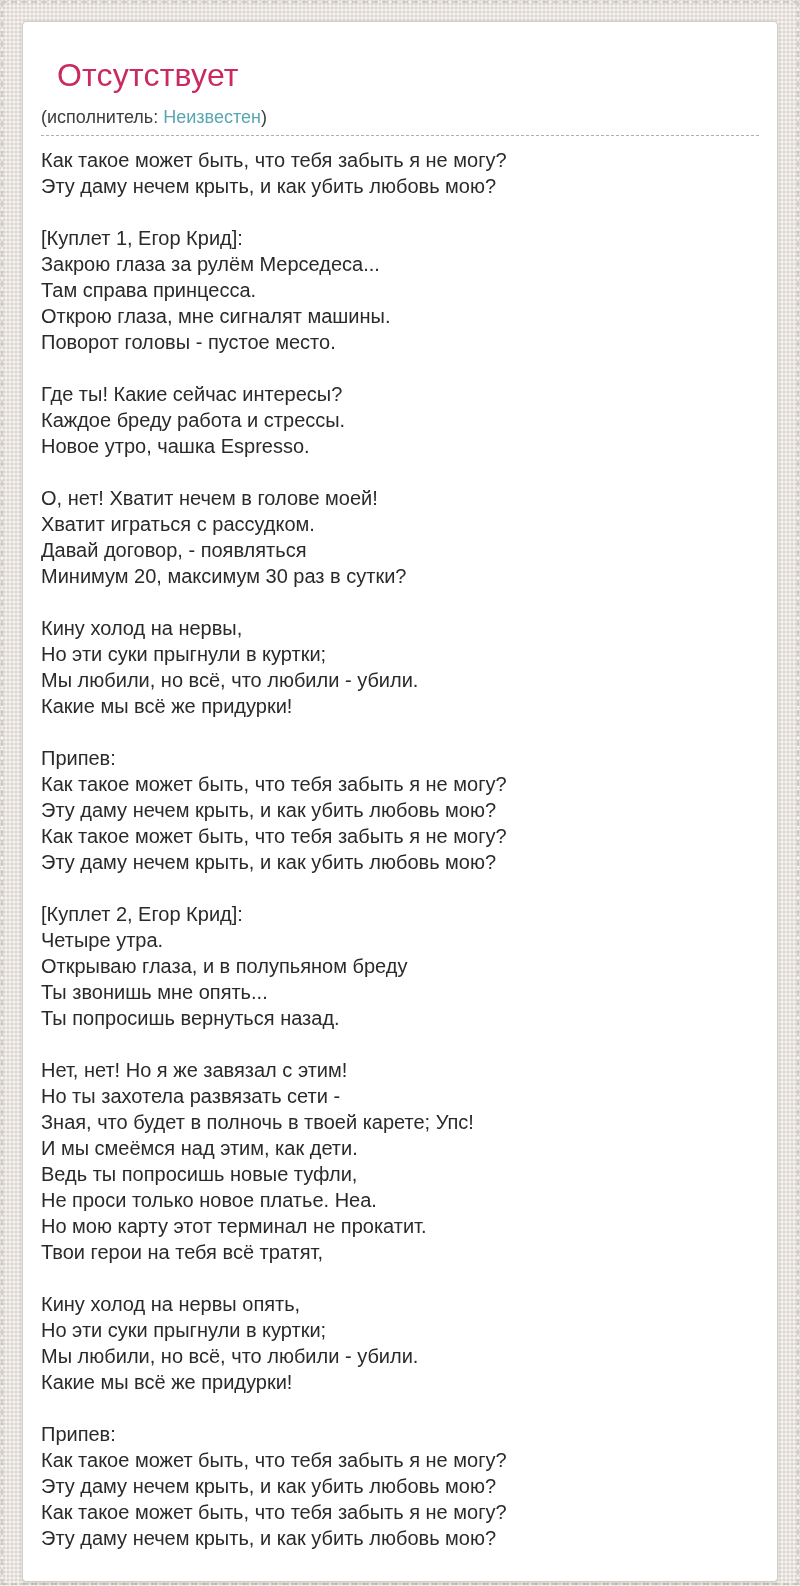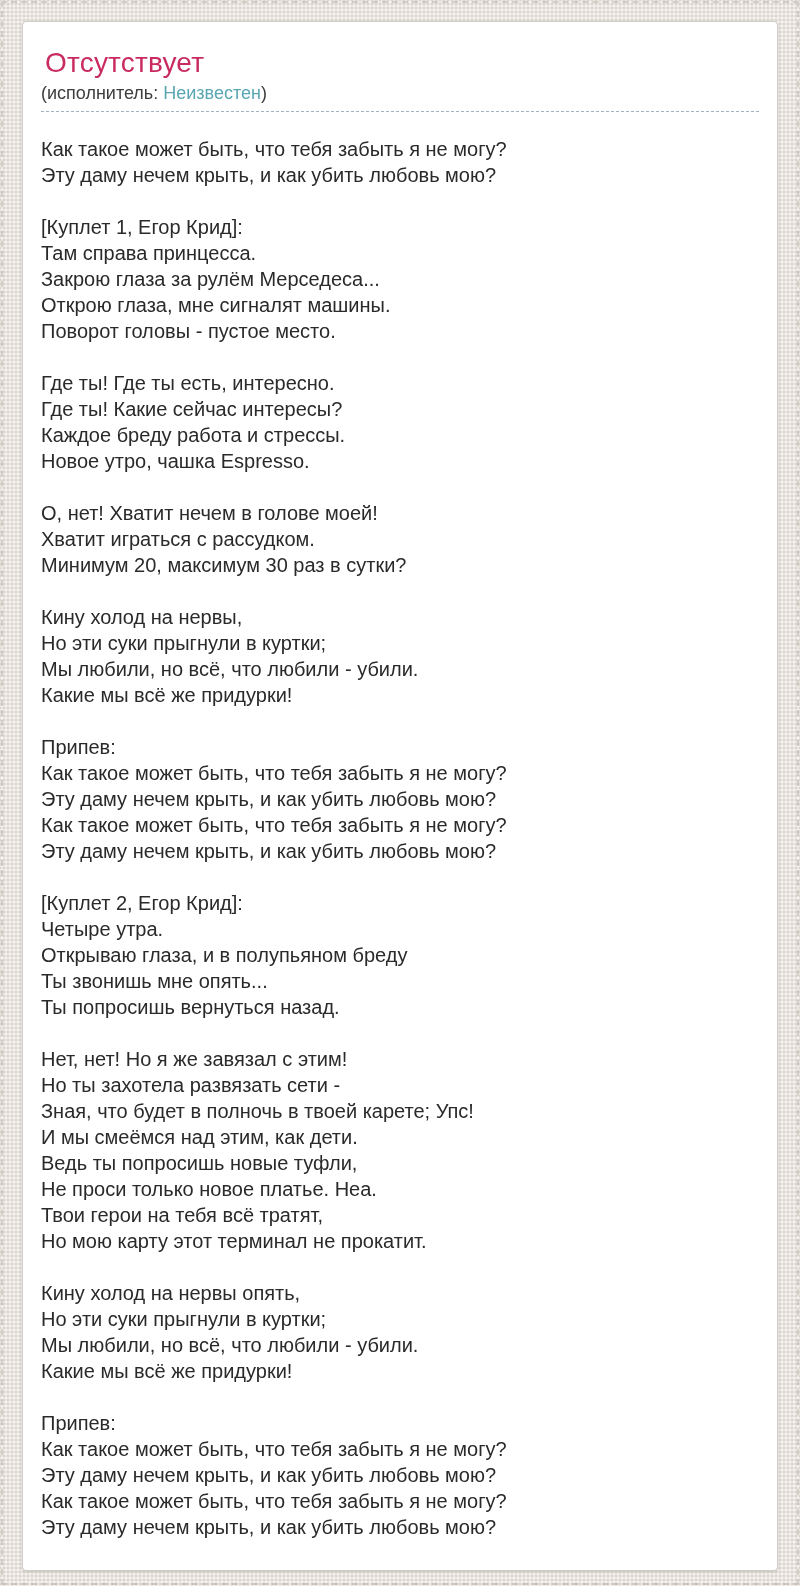--- a/index.html
+++ b/index.html
@@ -31,41 +31,41 @@
   }
   .card{
     position:absolute;left:22px;top:21px;width:756px;
     background:var(--card_bg);
     border:1px solid var(--card_border);
     border-radius:4px;
     box-shadow:0 1px 3px rgba(0,0,0,.12);
     padding:22px 18px 30px 18px;
   }
   h1.title{
-    margin:4px;
-    font-size:28px;line-height:30px;font-weight:400;
+    margin:16px;
+    font-size:32px;line-height:30px;font-weight:400;
     color:var(--title_accent);
     letter-spacing:.2px;
   }
   .header{
     border-bottom:1px dashed var(--separator);
     padding-bottom:7px;
   }
   .artist-line{
     margin:3px 0 0 0;
     font-size:18px;line-height:22px;
     color:var(--header_text);
   }
   .artist-line a{
     color:var(--artist_link);
     text-decoration:none;
     cursor:pointer;
   }
   .lyrics{
-    margin-top:24px;
+    margin-top:11px;
     font-size:20px;line-height:26px;
     color:var(--text);
   }
   .stanza + .stanza{margin-top:26px;}
   .line{min-height:26px;white-space:pre;}
 </style>
 </head>
 <body>
 
 <div class="stitch"></div>
@@ -75,34 +75,34 @@
     <h1 class="title">Отсутствует</h1>
     <p class="artist-line"><span>(исполнитель: </span><a>Неизвестен</a><span>)</span></p>
   </div>
   <div class="lyrics">
       <div class="stanza">
         <div class="line">Как такое может быть, что тебя забыть я не могу?</div>
         <div class="line">Эту даму нечем крыть, и как убить любовь мою?</div>
       </div>
       <div class="stanza">
         <div class="line">[Куплет 1, Егор Крид]:</div>
+        <div class="line">Закрою глаза за рулём Мерседеса...</div>
         <div class="line">Там справа принцесса.</div>
-        <div class="line">Закрою глаза за рулём Мерседеса...</div>
         <div class="line">Открою глаза, мне сигналят машины.</div>
         <div class="line">Поворот головы - пустое место.</div>
       </div>
       <div class="stanza">
-        <div class="line">Где ты! Где ты есть, интересно.</div>
         <div class="line">Где ты! Какие сейчас интересы?</div>
         <div class="line">Каждое бреду работа и стрессы.</div>
         <div class="line">Новое утро, чашка Espresso.</div>
       </div>
       <div class="stanza">
         <div class="line">О, нет! Хватит нечем в голове моей!</div>
         <div class="line">Хватит играться с рассудком.</div>
+        <div class="line">Давай договор, - появляться</div>
         <div class="line">Минимум 20, максимум 30 раз в сутки?</div>
       </div>
       <div class="stanza">
         <div class="line">Кину холод на нервы,</div>
         <div class="line">Но эти суки прыгнули в куртки;</div>
         <div class="line">Мы любили, но всё, что любили - убили.</div>
         <div class="line">Какие мы всё же придурки!</div>
       </div>
       <div class="stanza">
         <div class="line">Припев:</div>
@@ -118,22 +118,22 @@
         <div class="line">Ты звонишь мне опять...</div>
         <div class="line">Ты попросишь вернуться назад.</div>
       </div>
       <div class="stanza">
         <div class="line">Нет, нет! Но я же завязал с этим!</div>
         <div class="line">Но ты захотела развязать сети -</div>
         <div class="line">Зная, что будет в полночь в твоей карете; Упс!</div>
         <div class="line">И мы смеёмся над этим, как дети.</div>
         <div class="line">Ведь ты попросишь новые туфли,</div>
         <div class="line">Не проси только новое платье. Неа.</div>
+        <div class="line">Но мою карту этот терминал не прокатит.</div>
         <div class="line">Твои герои на тебя всё тратят,</div>
-        <div class="line">Но мою карту этот терминал не прокатит.</div>
       </div>
       <div class="stanza">
         <div class="line">Кину холод на нервы опять,</div>
         <div class="line">Но эти суки прыгнули в куртки;</div>
         <div class="line">Мы любили, но всё, что любили - убили.</div>
         <div class="line">Какие мы всё же придурки!</div>
       </div>
       <div class="stanza">
         <div class="line">Припев:</div>
         <div class="line">Как такое может быть, что тебя забыть я не могу?</div>

